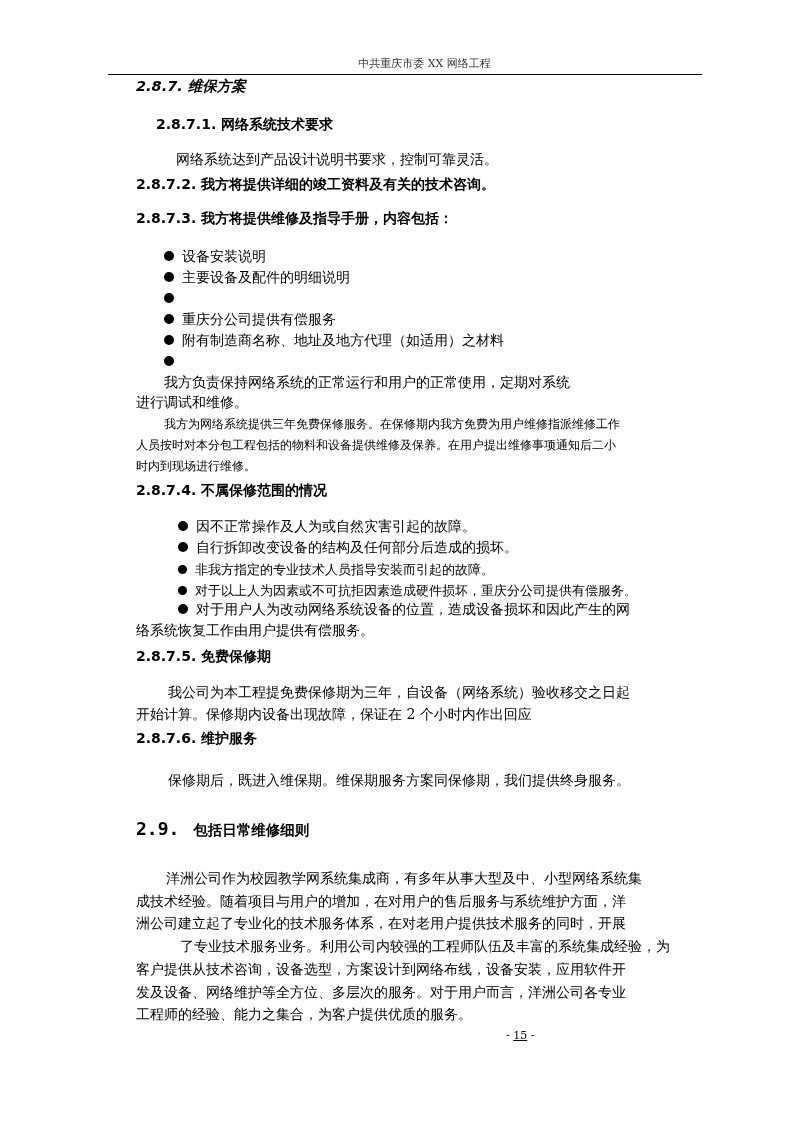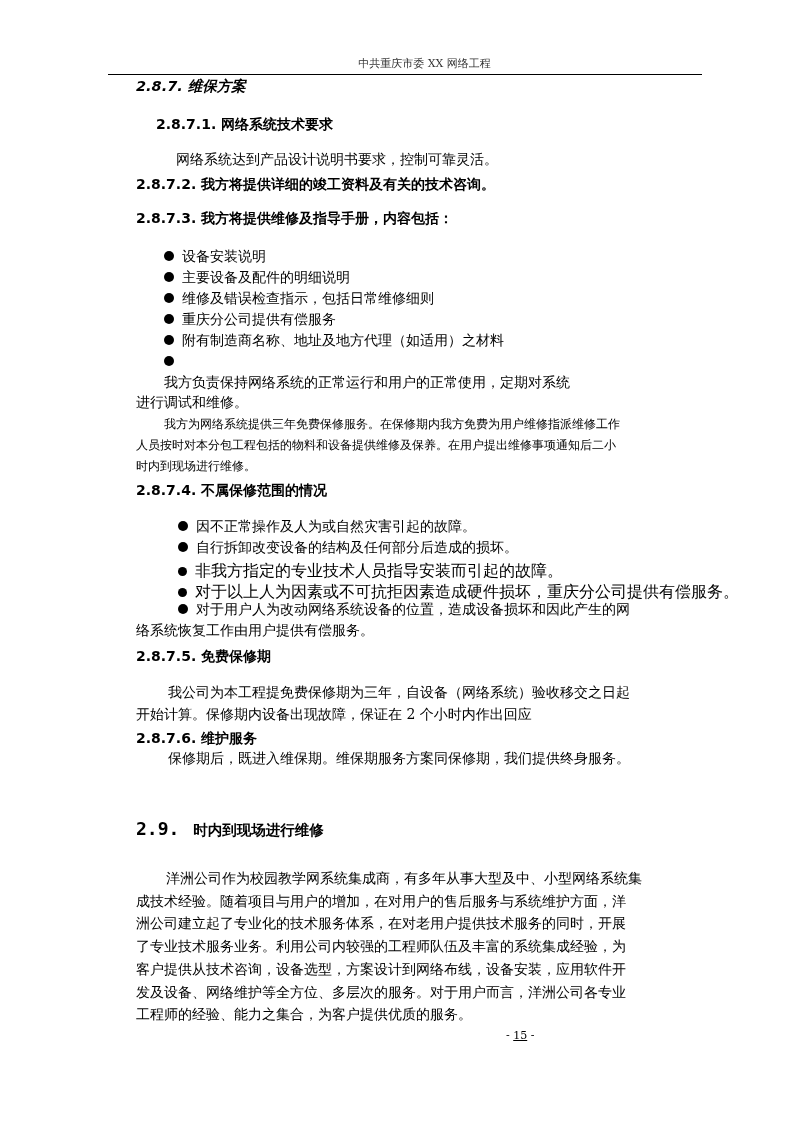--- a/index.html
+++ b/index.html
@@ -9,21 +9,21 @@
   .header-rule { left: 108px; top: 74px; width: 566px; height: 0; border-top: 1px solid #000; }
   .h3 { font-family: "DejaVu Sans", "Liberation Sans", sans-serif; font-weight: bold; font-size: 14px; left: 108px; }
   .h3-italic { font-family: "DejaVu Sans", "Liberation Sans", sans-serif; font-weight: bold; font-size: 14.5px; left: 108px; font-style: italic; }
   .h2 { font-family: "DejaVu Sans", "Liberation Sans", sans-serif; font-weight: bold; font-size: 18px; left: 108px; }
   .h2 .num { font-family: "DejaVu Sans Mono", monospace; font-weight: bold; font-size: 18px; margin-right: 14px; }
   .h2 .title { font-size: 14.5px; }
   .p { font-size: 14px; left: 108px; }
   .p-small { font-size: 12px; left: 108px; }
   .bullet { font-size: 14px; }
   .bullet .dot { display: inline-block; width: 10px; height: 10px; border-radius: 50%; background: #000; margin-right: 8px; vertical-align: 0px; }
-  .bullet-small { font-size: 16px; }
+  .bullet-small { font-size: 13px; }
   .bullet-small .dot { display: inline-block; width: 9px; height: 9px; border-radius: 50%; background: #000; margin-right: 8px; vertical-align: 0px; }
   .page-num-inner { position: absolute; left: 506px; top: 1029px; font-size: 11px; }
   .page-num-inner u { text-decoration: underline; }
 </style>
 </head>
 <body>
 
 <div>
 
   <div class="abs header-text">中共重庆市委 XX 网络工程</div>
@@ -33,21 +33,21 @@
 
   <div class="abs h3" style="top:116px;margin-left:20px;">2.8.7.1. 网络系统技术要求</div>
   <div class="abs p" style="top:151px; left:148px;">网络系统达到产品设计说明书要求，控制可靠灵活。</div>
 
   <div class="abs h3" style="top:176px;">2.8.7.2. 我方将提供详细的竣工资料及有关的技术咨询。</div>
 
   <div class="abs h3" style="top:210px;">2.8.7.3. 我方将提供维修及指导手册，内容包括：</div>
 
   <div class="abs bullet" style="top:248px; left:136px;"><span class="dot"></span><span>设备安装说明</span></div>
   <div class="abs bullet" style="top:269px; left:136px;"><span class="dot"></span><span>主要设备及配件的明细说明</span></div>
-  <div class="abs bullet" style="top:290px; left:136px;"><span class="dot"></span><span>维修及错误检查指示，包括日常维修细则</span></div>
+  <div class="abs bullet" style="top:290px; left:136px;"><span class="dot"></span></div>
   <div class="abs bullet" style="top:311px; left:136px;"><span class="dot"></span><span>重庆分公司提供有偿服务</span></div>
   <div class="abs bullet" style="top:332px; left:136px;"><span class="dot"></span><span>附有制造商名称、地址及地方代理（如适用）之材料</span></div>
   <div class="abs bullet" style="top:353px; left:136px;"><span class="dot"></span></div>
 
   <div class="abs p" style="top:374px; left:136px;">我方负责保持网络系统的正常运行和用户的正常使用，定期对系统</div>
   <div class="abs p" style="top:394px;">进行调试和维修。</div>
 
   <div class="abs p-small" style="top:416px; left:136px;">我方为网络系统提供三年免费保修服务。在保修期内我方免费为用户维修指派维修工作</div>
   <div class="abs p-small" style="top:437px;">人员按时对本分包工程包括的物料和设备提供维修及保养。在用户提出维修事项通知后二小</div>
   <div class="abs p-small" style="top:458px;">时内到现场进行维修。</div>
@@ -59,27 +59,27 @@
   <div class="abs bullet-small" style="top:561px; left:150px;"><span class="dot"></span><span>非我方指定的专业技术人员指导安装而引起的故障。</span></div>
   <div class="abs bullet-small" style="top:582px; left:150px;"><span class="dot"></span><span>对于以上人为因素或不可抗拒因素造成硬件损坏，重庆分公司提供有偿服务。</span></div>
   <div class="abs bullet" style="top:601px; left:150px;"><span class="dot"></span><span>对于用户人为改动网络系统设备的位置，造成设备损坏和因此产生的网</span></div>
   <div class="abs p" style="top:622px;">络系统恢复工作由用户提供有偿服务。</div>
 
   <div class="abs h3" style="top:648px;">2.8.7.5. 免费保修期</div>
   <div class="abs p" style="top:684px; left:140px;">我公司为本工程提免费保修期为三年，自设备（网络系统）验收移交之日起</div>
   <div class="abs p" style="top:706px;">开始计算。保修期内设备出现故障，保证在 2 个小时内作出回应</div>
 
   <div class="abs h3" style="top:730px;">2.8.7.6. 维护服务</div>
-  <div class="abs p" style="top:750px; left:140px;">保修期后，既进入维保期。维保期服务方案同保修期，我们提供终身服务。</div>
+  <div class="abs p" style="top:772px; left:140px;">保修期后，既进入维保期。维保期服务方案同保修期，我们提供终身服务。</div>
 
-  <div class="abs h2" style="top:818px;"><span class="num">2.9.</span><span class="title">时内到现场进行维修</span></div>
+  <div class="abs h2" style="top:818px;"><span class="num">2.9.</span><span class="title">包括日常维修细则</span></div>
 
   <div class="abs p" style="top:870px; left:138px;">洋洲公司作为校园教学网系统集成商，有多年从事大型及中、小型网络系统集</div>
   <div class="abs p" style="top:893px;">成技术经验。随着项目与用户的增加，在对用户的售后服务与系统维护方面，洋</div>
   <div class="abs p" style="top:915px;">洲公司建立起了专业化的技术服务体系，在对老用户提供技术服务的同时，开展</div>
-  <div class="abs p" style="top:938px;">了专业技术服务业务。利用公司内较强的工程师队伍及丰富的系统集成经验，为</div>
+  <div class="abs p" style="top:938px;margin-left:44px;">了专业技术服务业务。利用公司内较强的工程师队伍及丰富的系统集成经验，为</div>
   <div class="abs p" style="top:961px;">客户提供从技术咨询，设备选型，方案设计到网络布线，设备安装，应用软件开</div>
   <div class="abs p" style="top:984px;">发及设备、网络维护等全方位、多层次的服务。对于用户而言，洋洲公司各专业</div>
   <div class="abs p" style="top:1006px;">工程师的经验、能力之集合，为客户提供优质的服务。</div>
 
   <div class="page-num-inner"><span>- </span><u>15</u><span> -</span></div>
 
 </div>
 
 </body></html>

